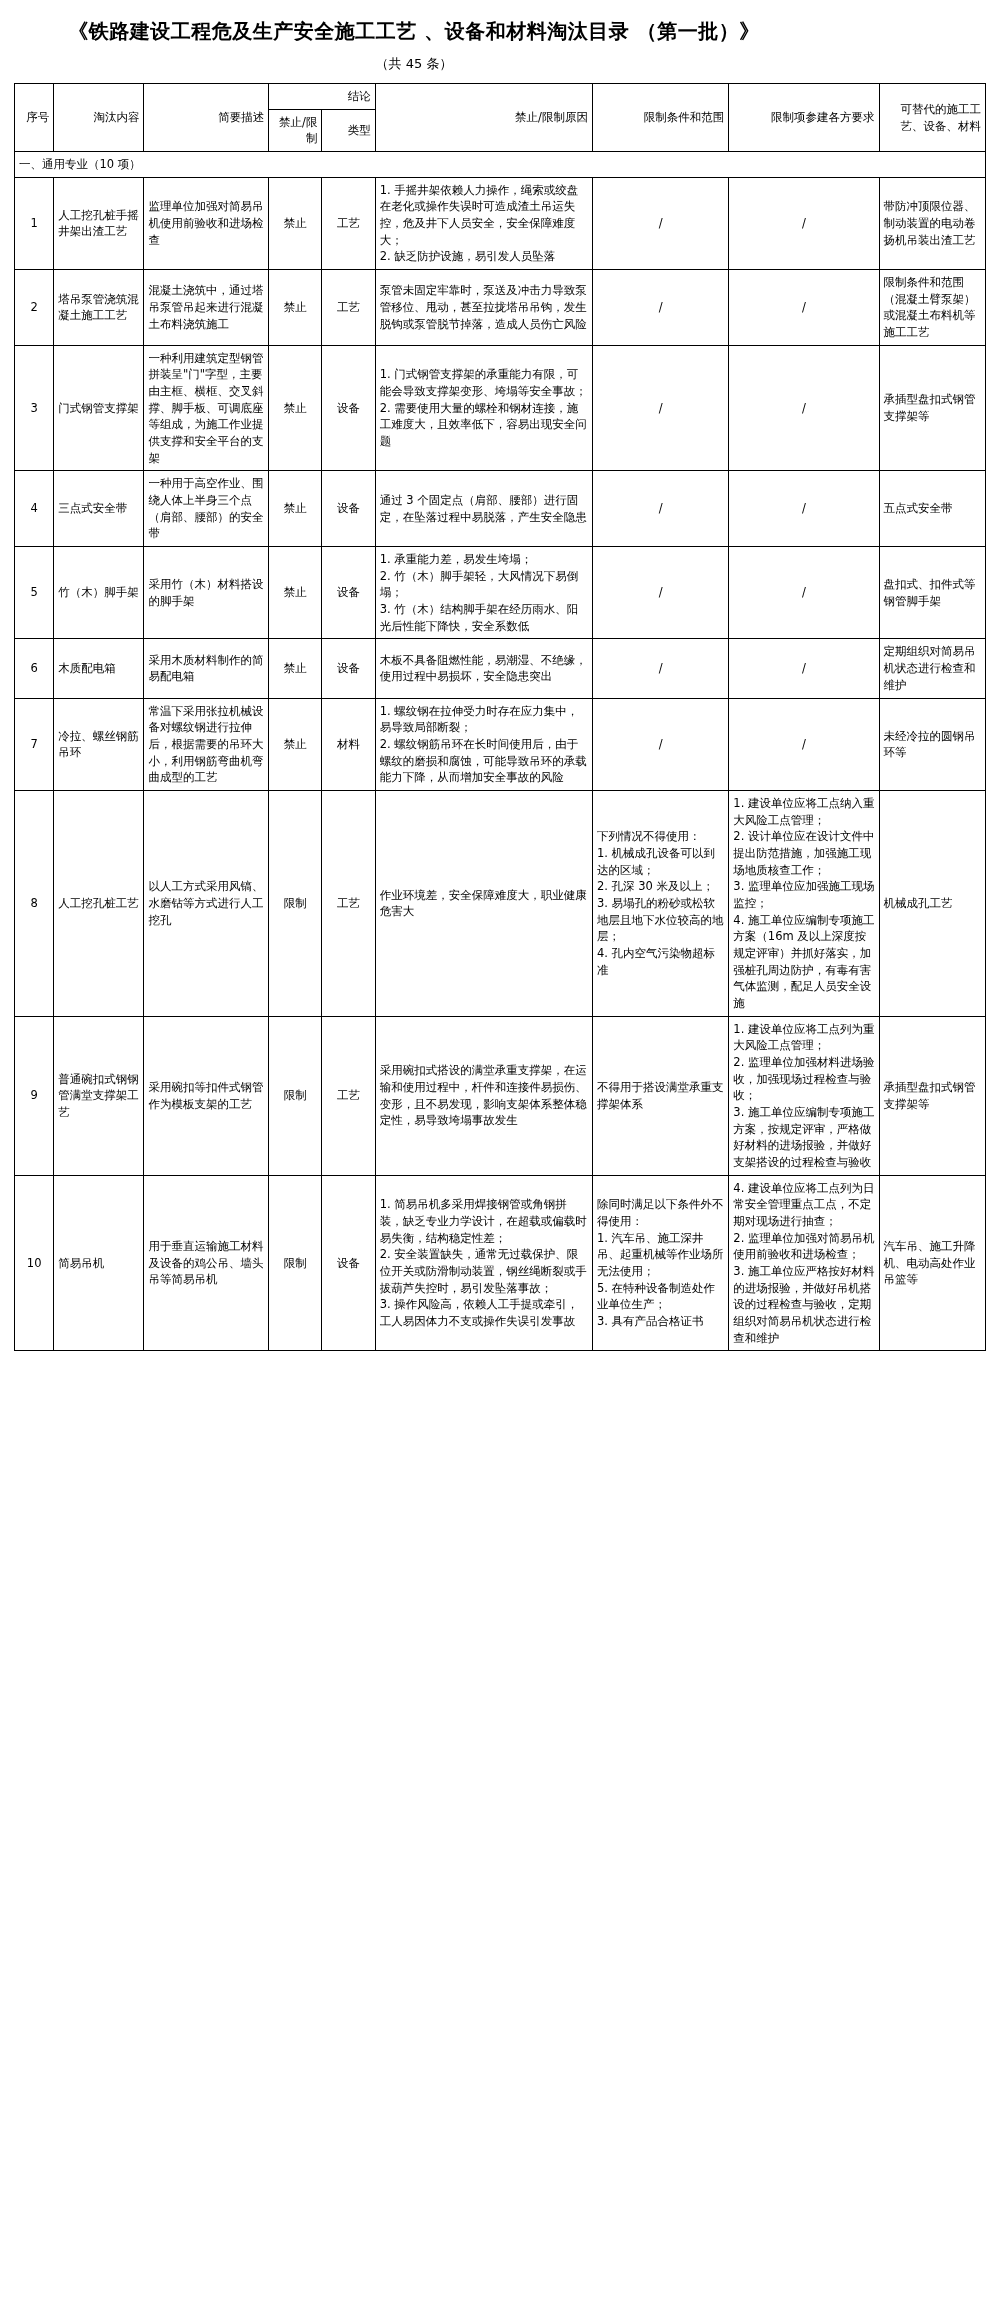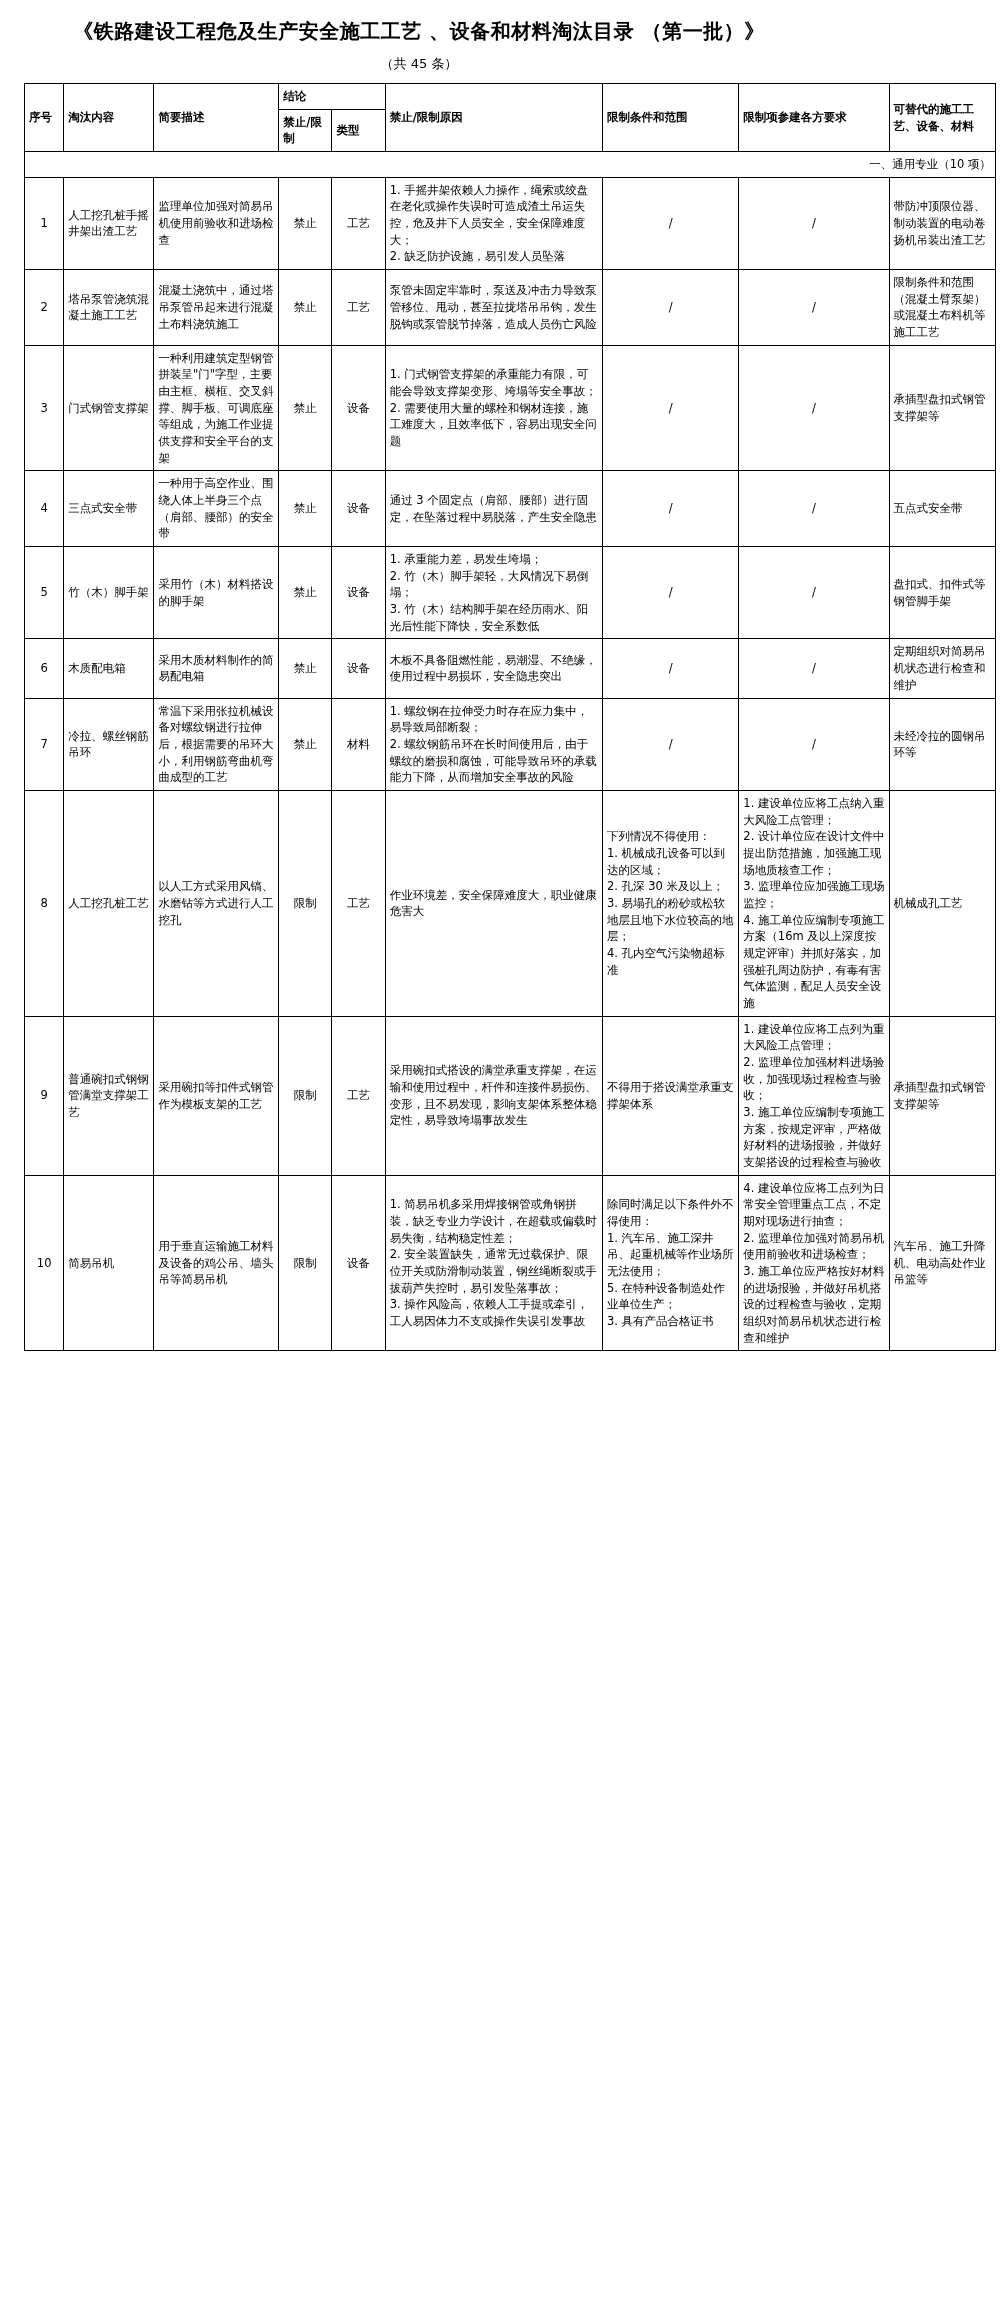--- a/index.html
+++ b/index.html
@@ -8,21 +8,21 @@
     background: #ffffff;
   }
   body {
     width: 1000px;
     font-family: "DejaVu Sans", "Liberation Sans", sans-serif;
     color: #000;
   }
   .page {
     width: 828px;
     box-sizing: border-box;
-    padding: 10px 14px 24px 24px;
+    padding: 10px 14px 24px 14px;
   }
   .doc-title {
     text-align: center;
     font-size: 20px;
     font-weight: bold;
     letter-spacing: 0.5px;
     margin: 8px 0 10px 0;
     font-family: "DejaVu Serif", "Liberation Serif", serif;
   }
   .doc-subtitle {
@@ -38,27 +38,27 @@
   }
   table.main td, table.main th {
     border: 1px solid #000;
     font-size: 11.5px;
     line-height: 1.45;
     padding: 4px 4px;
     vertical-align: middle;
     word-break: break-all;
   }
   th.hdr {
-    text-align: left;
-    font-weight: bold;
+    text-align: right;
+    font-weight: normal;
     padding: 6px 3px;
     font-size: 12px;
   }
   .sec-row td {
-    text-align: right;
+    text-align: left;
     font-size: 13px;
     padding: 6px 0;
   }
   .c { text-align: center; }
   .l { text-align: left; }
   .num { text-align: center; font-size: 12px; }
   .slash { text-align: center; font-size: 12px; }
   
   col.c0 { width: 34px; }
   col.c1 { width: 78px; }

